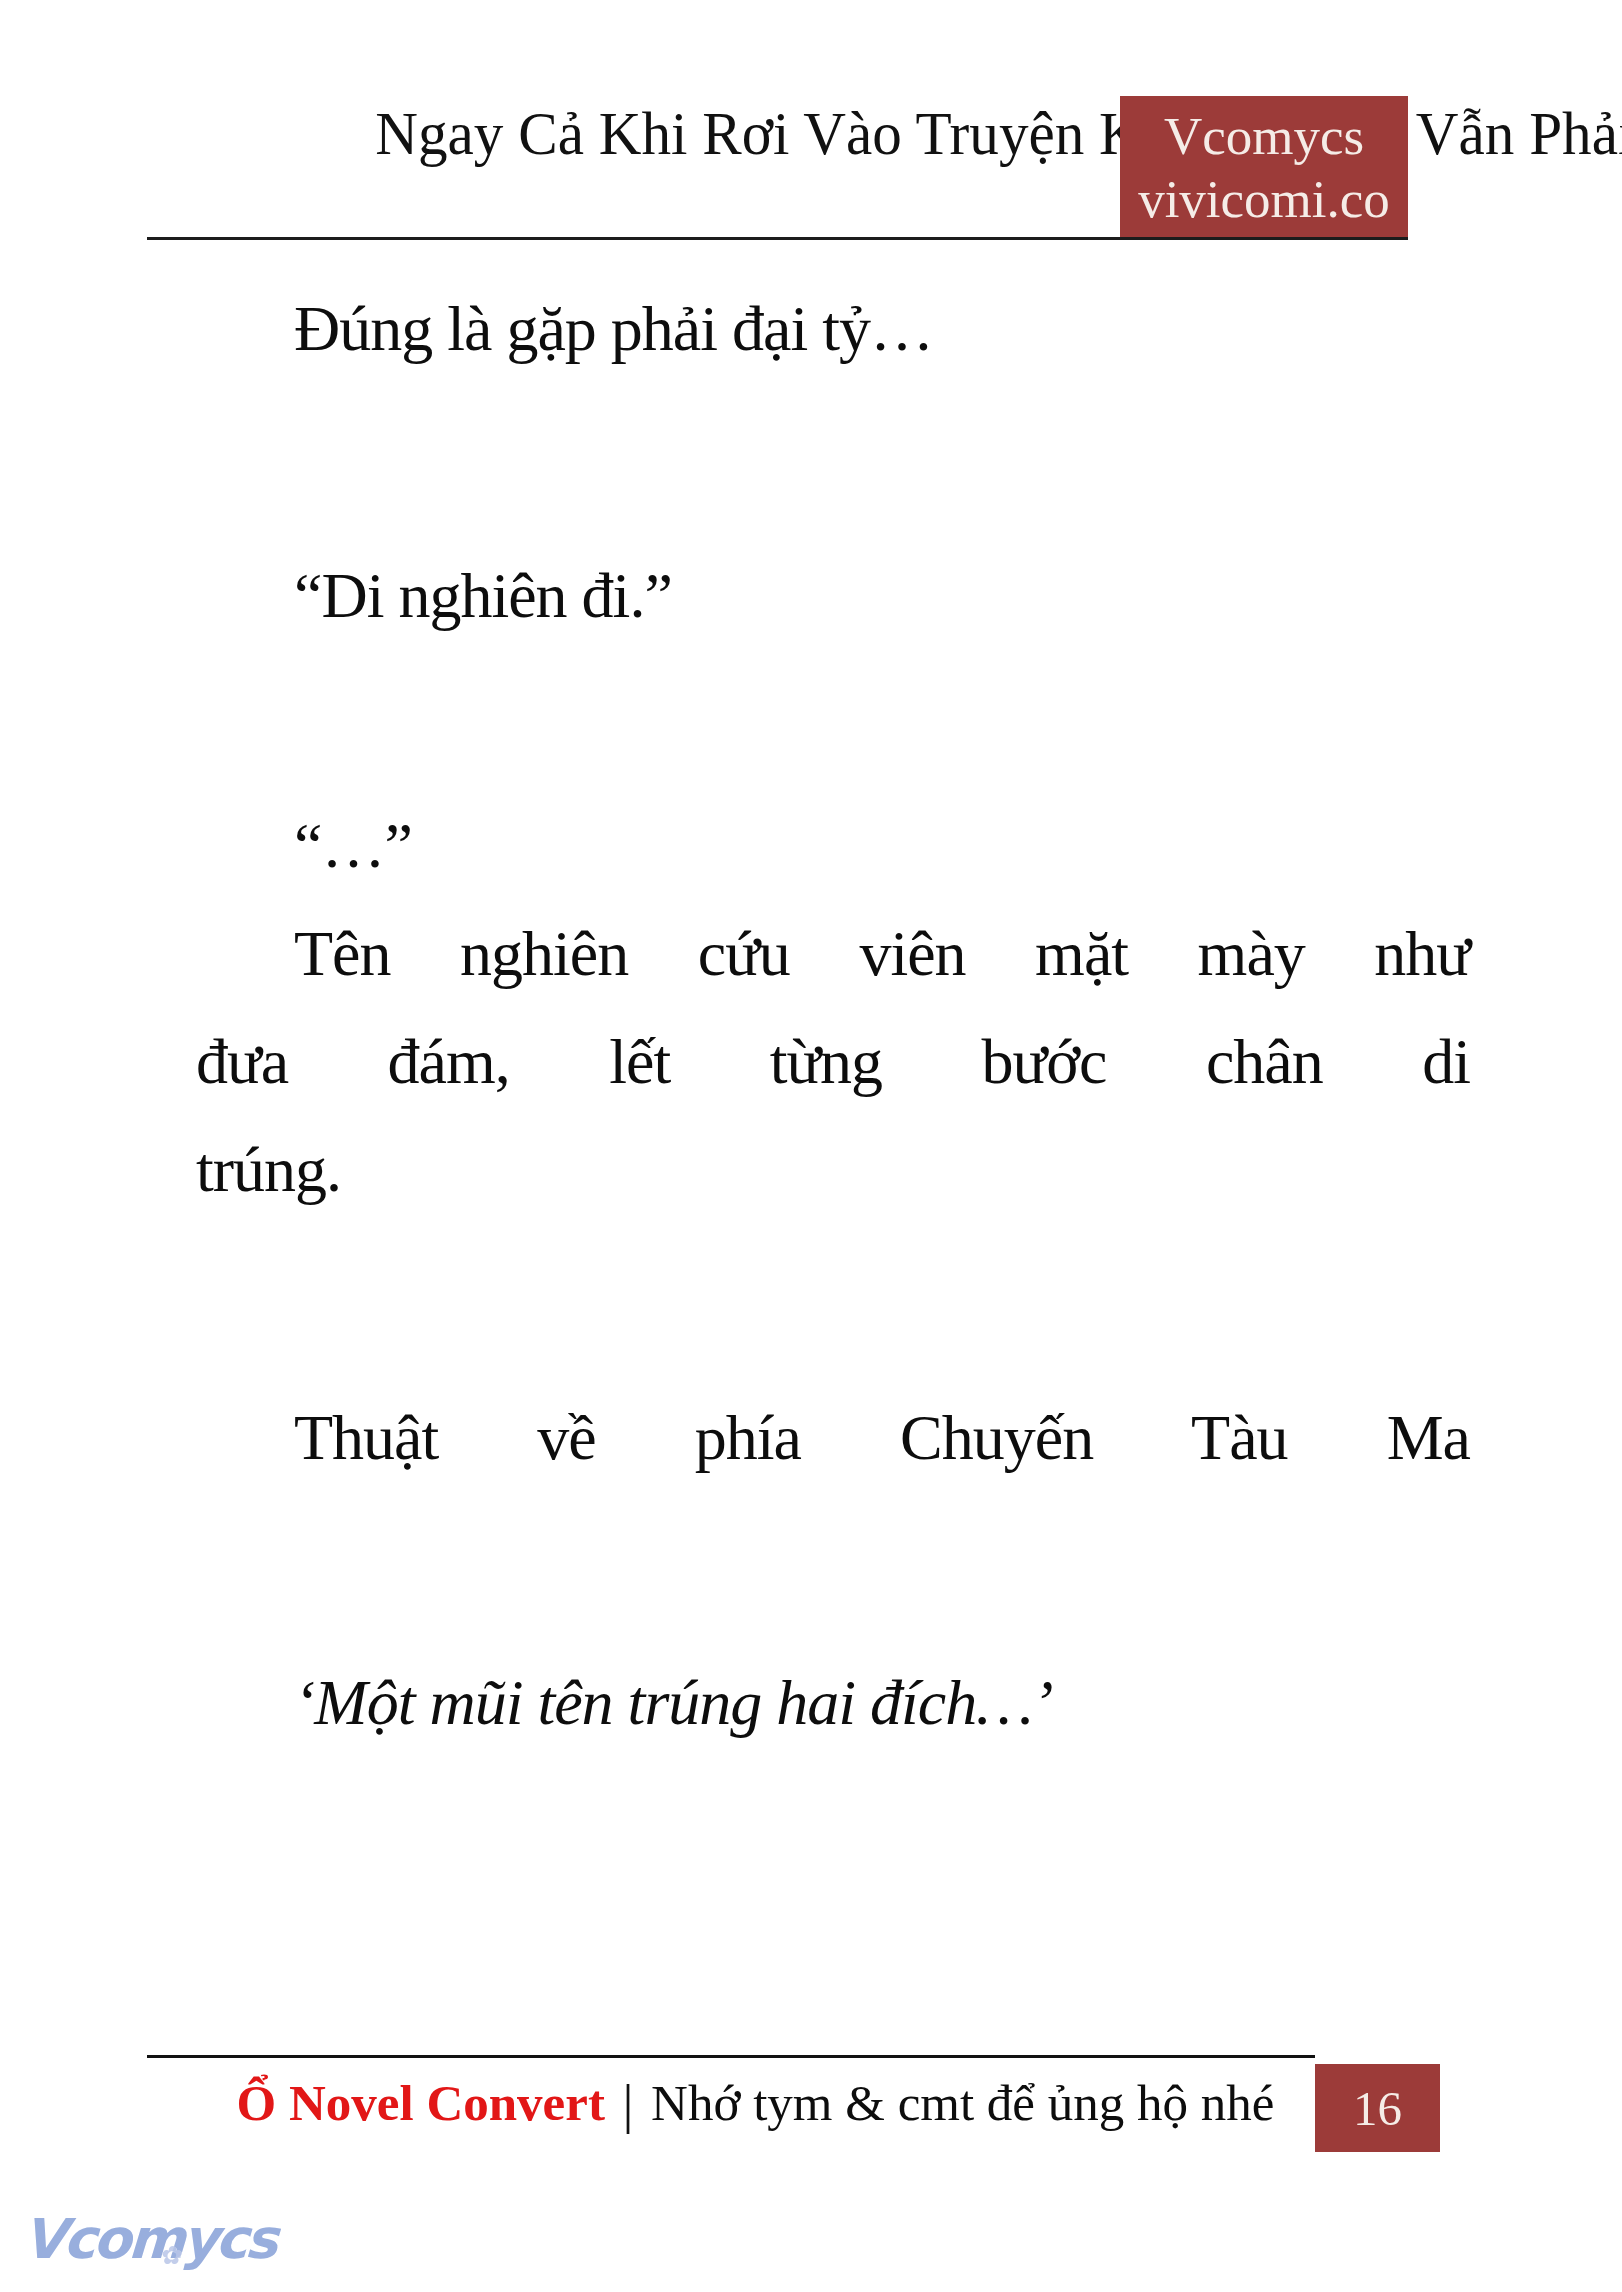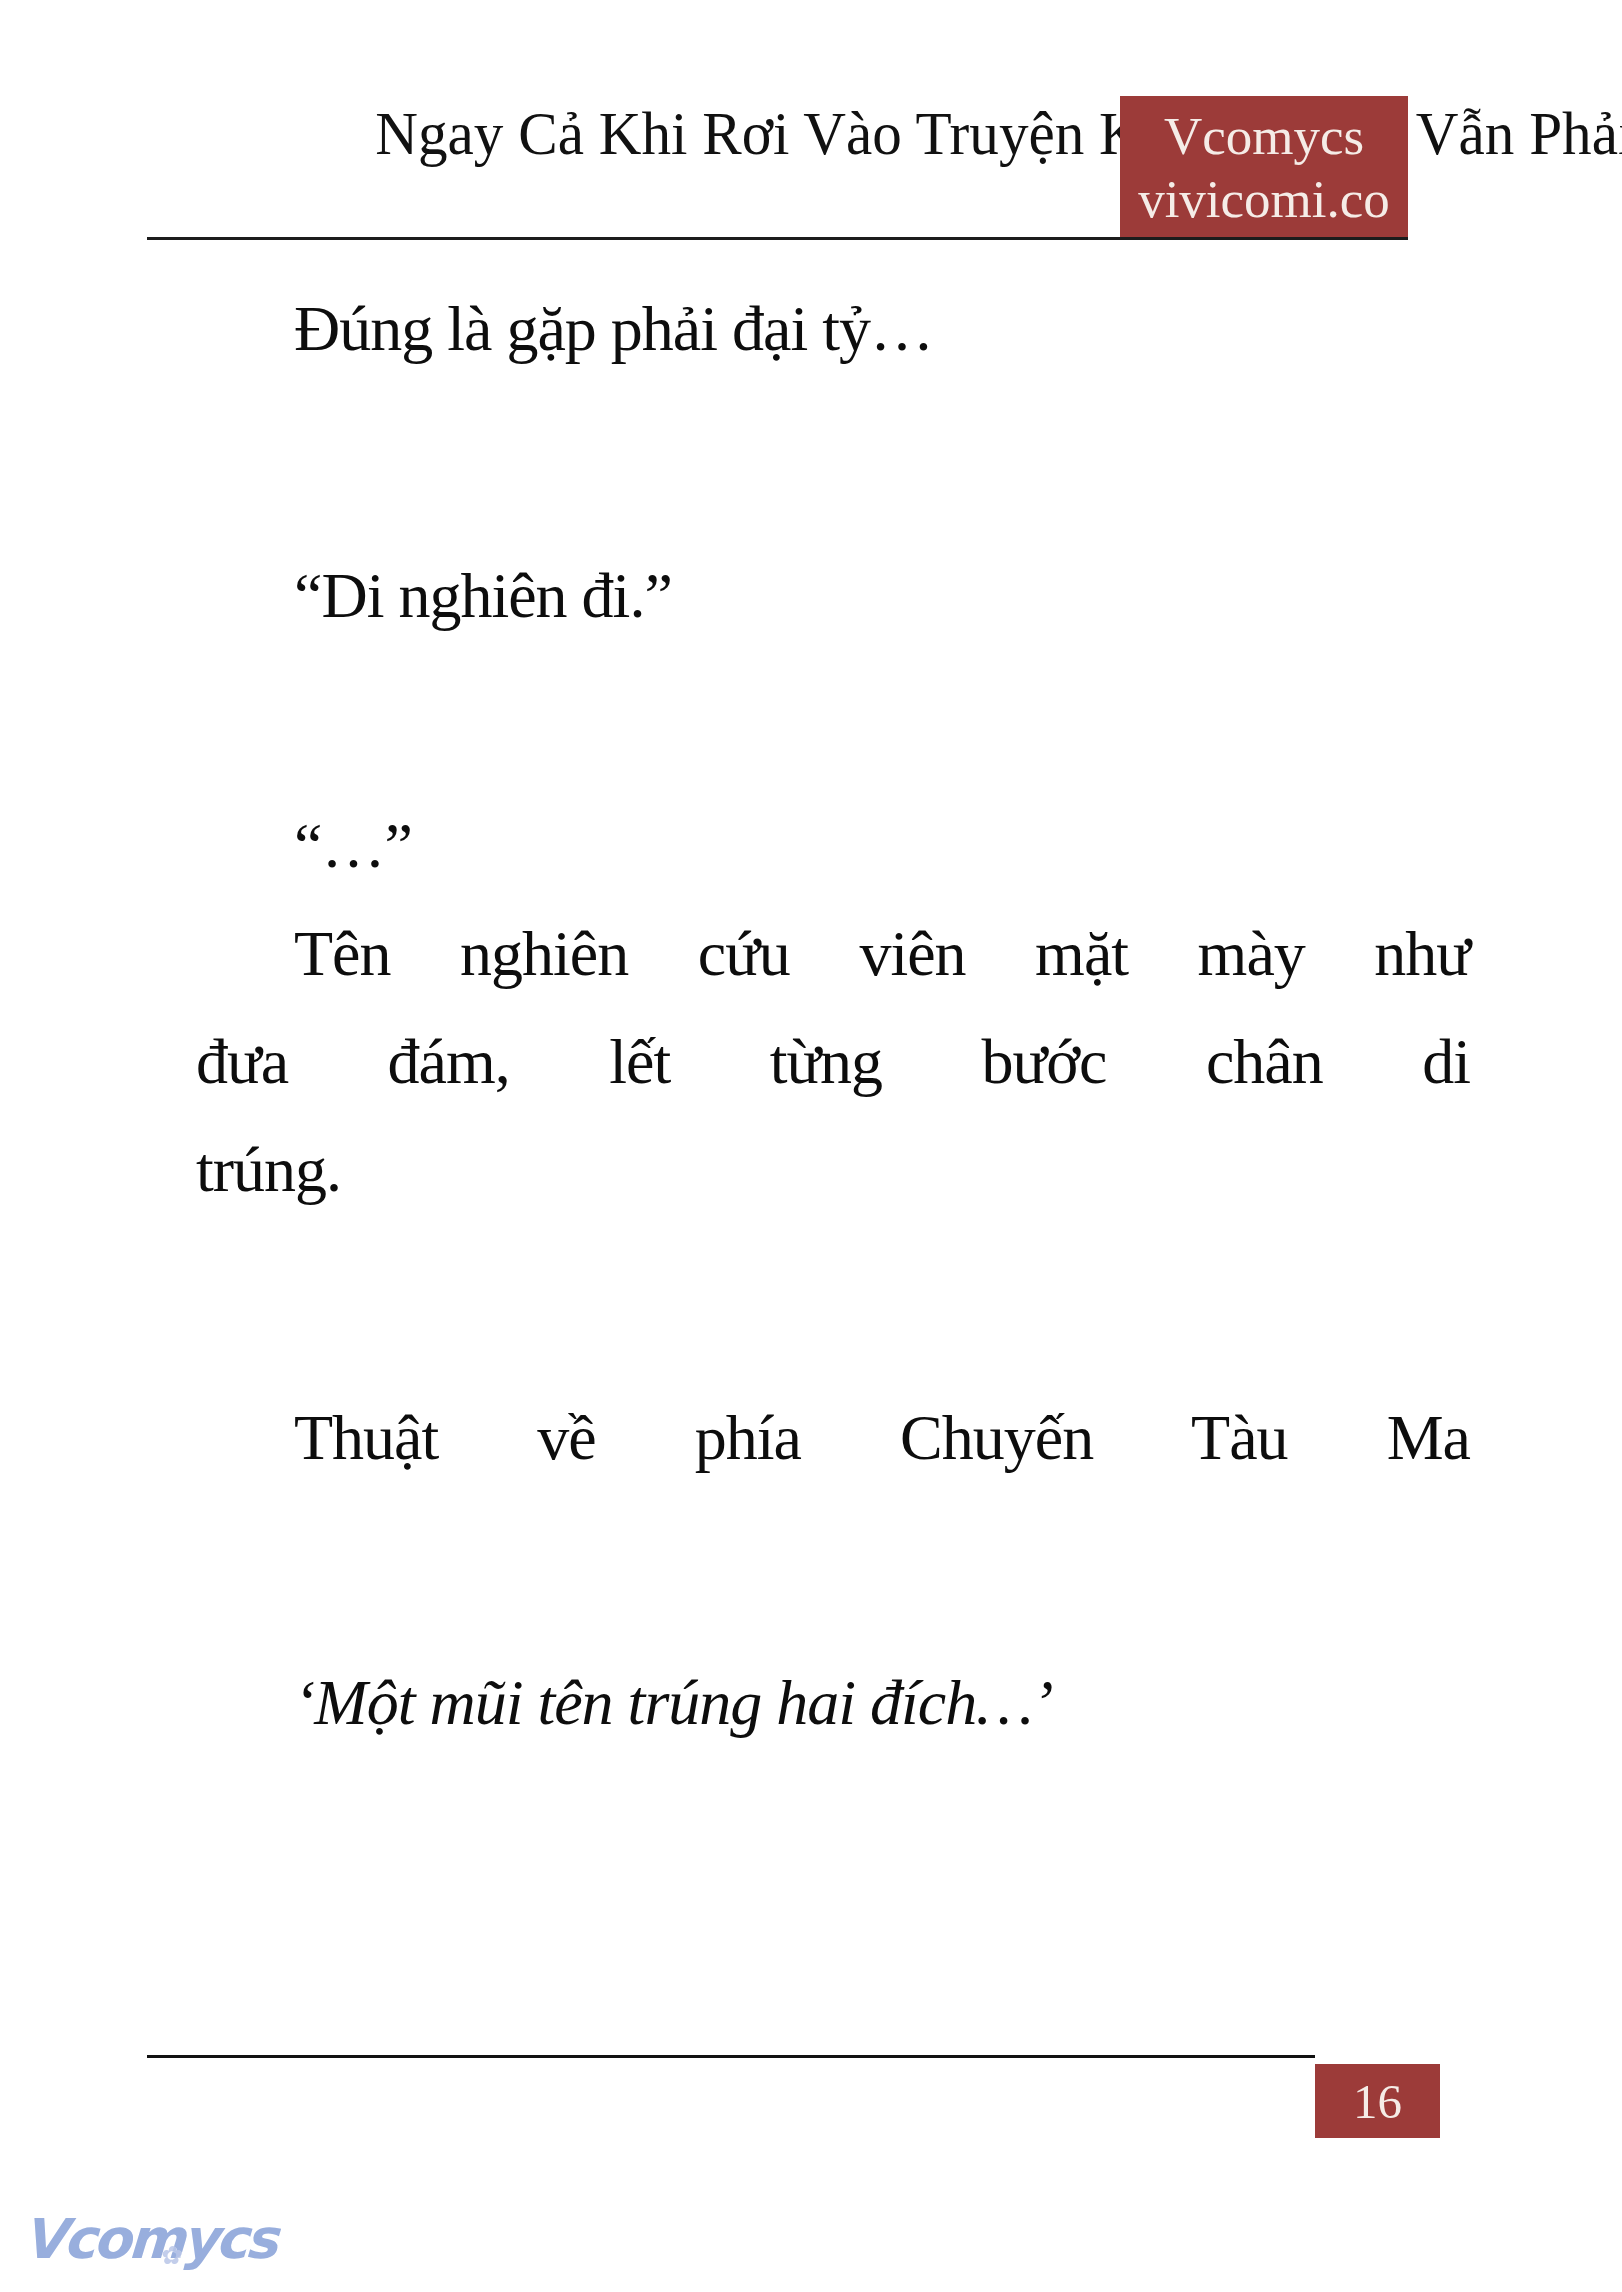--- a/index.html
+++ b/index.html
@@ -36,21 +36,21 @@
   .footer-rule{position:absolute;left:147px;top:2055px;width:1168px;height:2.9px;background:#111;}
   .footer-bar{
     position:absolute;left:196px;top:2064px;width:1119px;height:78px;
     display:flex;align-items:center;justify-content:center;gap:17.6px;
     font-size:51px;white-space:nowrap;
   }
   .footer-brand{font-weight:bold;}
   .footer-sep{font-weight:normal;color:#111;font-size:55px;}
   .footer-note{color:#0d0d0d;}
   .page-num-box{
-    position:absolute;left:1315px;top:2064px;width:125px;height:74px;
+    position:absolute;left:1315px;top:2064px;width:125px;height:88px;
     display:flex;align-items:center;justify-content:center;font-size:49px;
   }
   
   .watermark{
     position:absolute;left:27.4px;top:2207px;width:225px;height:82px;
     font-family:"DejaVu Sans", sans-serif;font-weight:bold;font-style:italic;
     font-size:55px;letter-spacing:-2.9px;transform:skewX(-6deg);
     text-shadow:1px 1px 0 rgba(255,255,255,0.55);
     user-select:none;
   }
@@ -101,20 +101,25 @@
     </p>
 
     <p class="para italic mt-p6">
       <span class="line indent">‘Một mũi tên trúng hai đích…’</span>
     </p>
 
   </div>
 
   <div class="footer-rule"></div>
 
+  <div class="footer-bar">
+    <span class="footer-brand" id="footer-brand" style="color: rgb(226, 23, 23);">Ổ Novel Convert</span>
+    <span class="footer-sep">|</span>
+    <span class="footer-note">Nhớ tym &amp; cmt để ủng hộ nhé</span>
+  </div>
 
   <div class="page-num-box" id="page-num-box" style="background: rgb(156, 59, 57); color: rgb(245, 236, 231);">
     <span>16</span>
   </div>
 
   <div class="watermark" id="watermark" style="color: rgb(152, 174, 221);">
     <span>Vcomycs</span>
     <span class="flower" id="wm-flower" style="color: rgb(185, 198, 232);">✿</span>
   </div>
 

